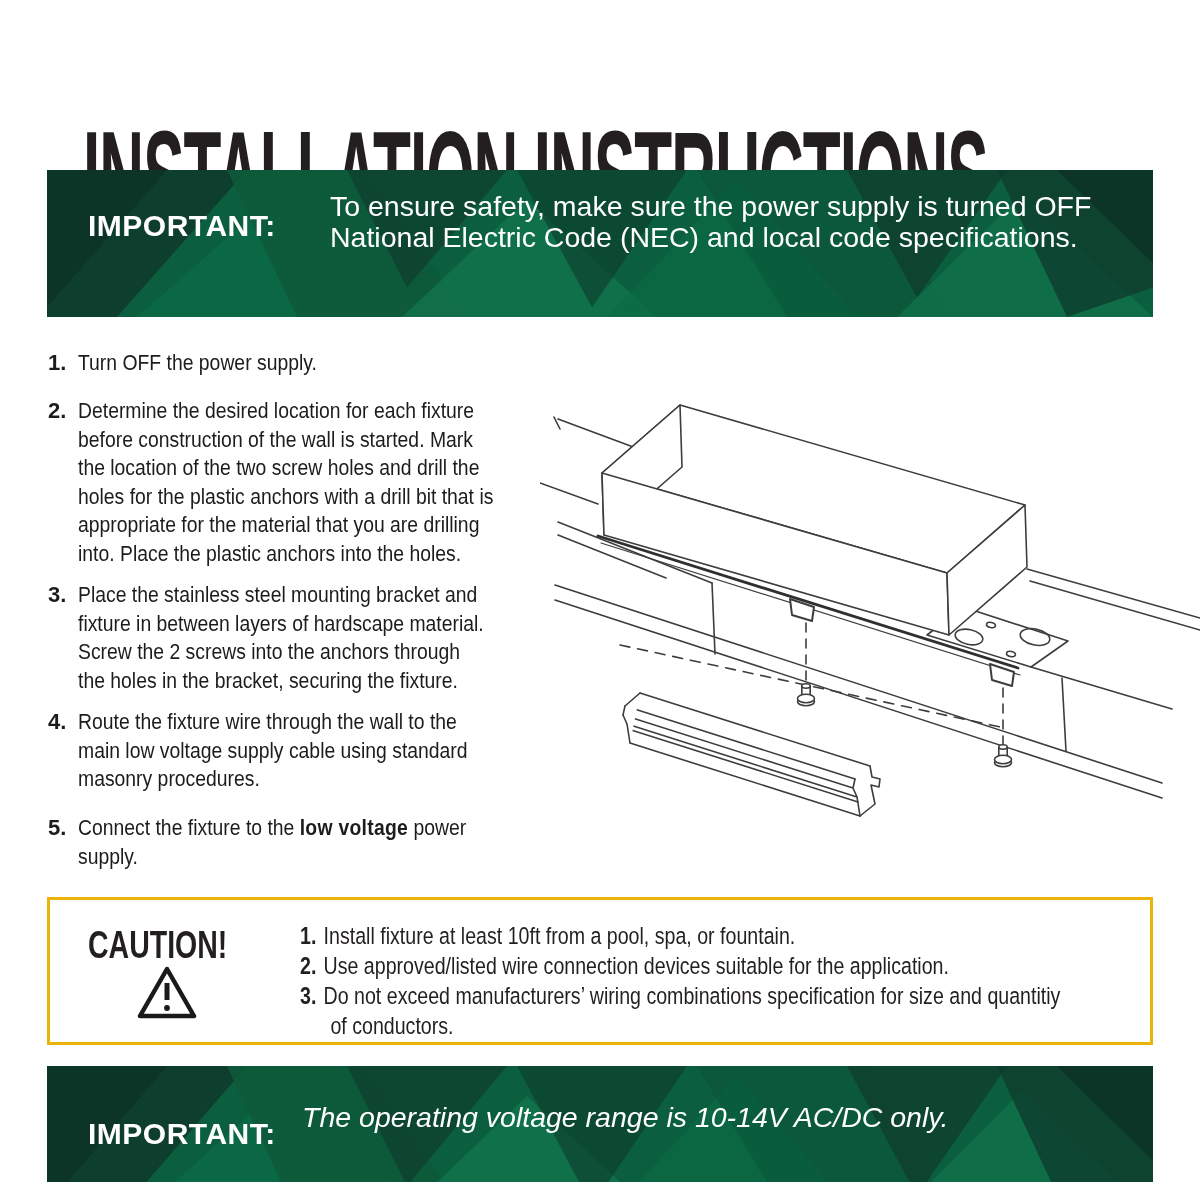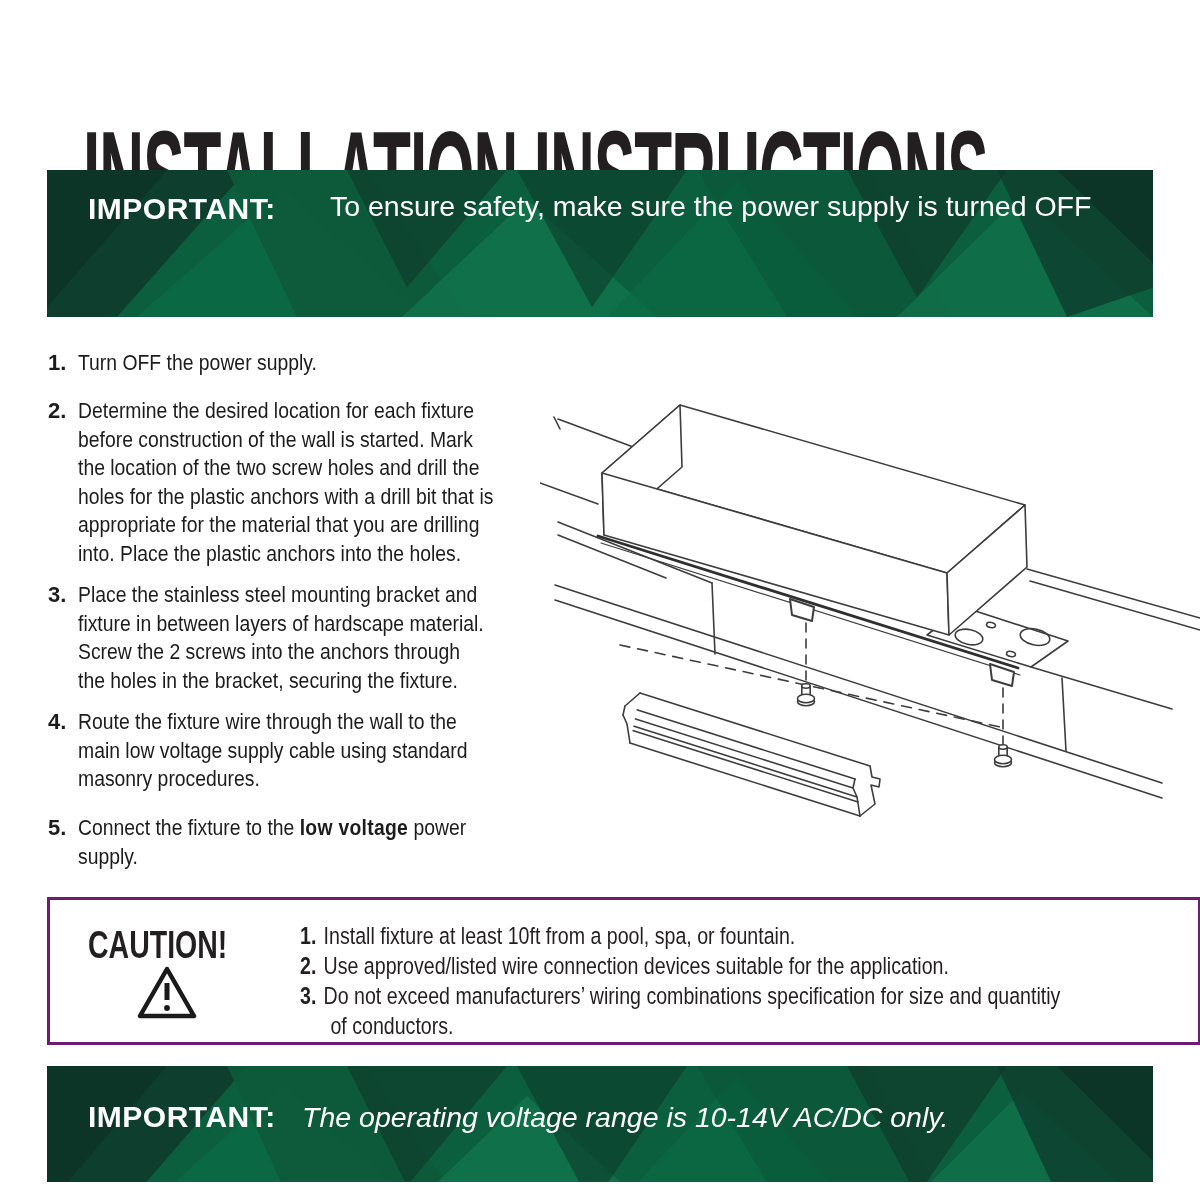--- a/index.html
+++ b/index.html
@@ -15,41 +15,41 @@
     transform:scaleX(0.47);transform-origin:0 0;
   }
   
   .banner{position:absolute;left:47px;width:1106px;overflow:hidden;}
   .banner svg.pattern{position:absolute;left:0;top:0;}
   .banner-top{top:170px;height:147px;}
   .banner-bottom{top:1066px;height:116px;}
   .banner .content{position:absolute;left:0;top:0;width:100%;height:100%;}
   .imp-label{
     position:absolute;left:41px;font-weight:bold;color:#ffffff;
-    font-size:30px;letter-spacing:0.5px;
+    font-size:30px;letter-spacing:0.5px;margin-top:17px;
   }
   .banner-top .imp-label{top:22px;}
   .banner-top .imp-lines{
     position:absolute;left:248px;top:21px;color:#ffffff;font-size:28.5px;line-height:31px;margin-left:35px;
   }
   .imp-lines div{white-space:nowrap;}
   .banner-bottom .imp-label{top:34px;}
   .banner-bottom .imp-text{
     position:absolute;left:255px;top:35px;color:#ffffff;font-size:28.5px;white-space:nowrap;font-style:italic;
   }
   
   .step{position:absolute;left:48px;width:530px;font-size:22px;line-height:28.6px;}
   .step .num{position:absolute;left:0;top:0;font-weight:bold;}
   .step .body{margin-left:30px;}
   .step .line{white-space:nowrap;transform:scaleX(0.88);transform-origin:0 50%;}
   .step .line b{font-weight:bold;letter-spacing:0.3px;}
   
   .caution-box{
     position:absolute;left:47px;top:897px;width:1100px;height:142px;
-    border:3px solid #701a75;background:#ffffff;padding-left:48px;
+    border:3px solid #eab308;background:#ffffff;
   }
   .caution-heading{
     position:absolute;left:38px;top:24px;font-weight:bold;font-size:38px;
     white-space:nowrap;transform:scaleX(0.75);transform-origin:0 0;color:#231f20;
   }
   .caution-tri{position:absolute;left:85px;top:64px;}
   .caution-items{position:absolute;left:250px;top:21px;font-size:24.5px;line-height:30px;color:#231f20;}
   .c-line{white-space:nowrap;transform:scaleX(0.8);transform-origin:0 50%;}
   .c-line .num{font-weight:bold;margin-right:9px;}
   .c-cont{padding-left:38px;}
@@ -77,20 +77,21 @@
       <polygon points="800,0 960,0 870,130" fill="#0E3B2B" opacity="0.7"></polygon>
       <polygon points="850,150 975,25 1106,150" fill="#11754D" opacity="0.7"></polygon>
       <polygon points="950,0 1106,0 1106,120 1020,150" fill="#0D3A2B" opacity="0.75"></polygon>
       <polygon points="1010,0 1106,0 1106,95" fill="#0D3226" opacity="0.8"></polygon>
     </g>
   </svg>
   <div class="content">
     <span class="imp-label">IMPORTANT:</span>
     <div class="imp-lines">
       <div>To ensure safety, make sure the power supply is turned OFF</div>
+      <div>National Electric Code (NEC) and local code specifications.</div>
     </div>
   </div>
 </div>
 
 <div>
 
   <div class="step" style="top:349px;">
     <span class="num">1.</span>
     <div class="body">
       <div class="line">Turn OFF the power supply.</div>

